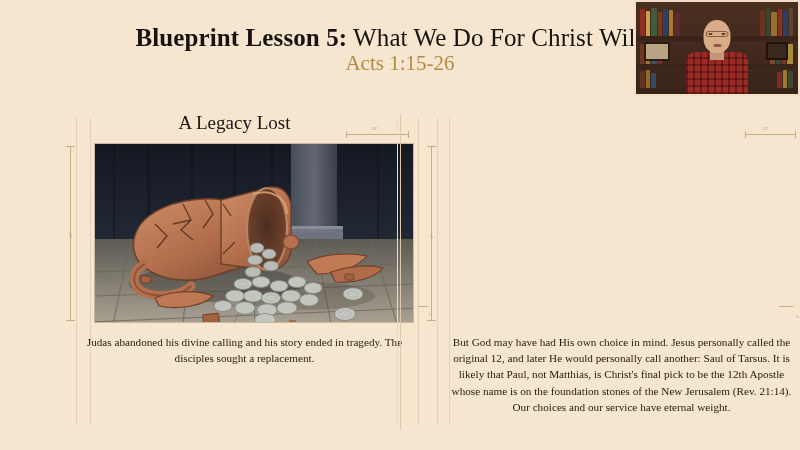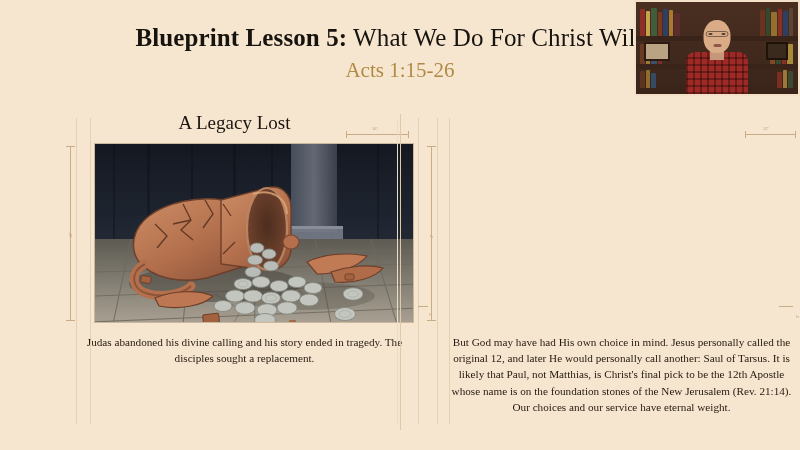--- a/index.html
+++ b/index.html
@@ -19,21 +19,20 @@
     letter-spacing:.1px;
     white-space:nowrap;
     line-height:1.1;
   }
   #slide-title .bold { font-weight:bold;text-align:right; }
   #slide-title .reg  { font-weight:normal; }
   #slide-subtitle {
     font-family:"Liberation Serif", serif;
     font-size:21px;
     color:#b08a45;
-    margin-top:7px;
     line-height:1.1;
   }
 
   
   #columns { position:absolute; top:110px; left:0; width:800px; height:340px; display:flex;padding-left:46px; }
   .column { position:relative; width:400px; height:100%; }
   #center-divider {
     position:absolute; left:400px; top:114px; width:1px; height:316px;
     background:#e0c8a8;
   }

